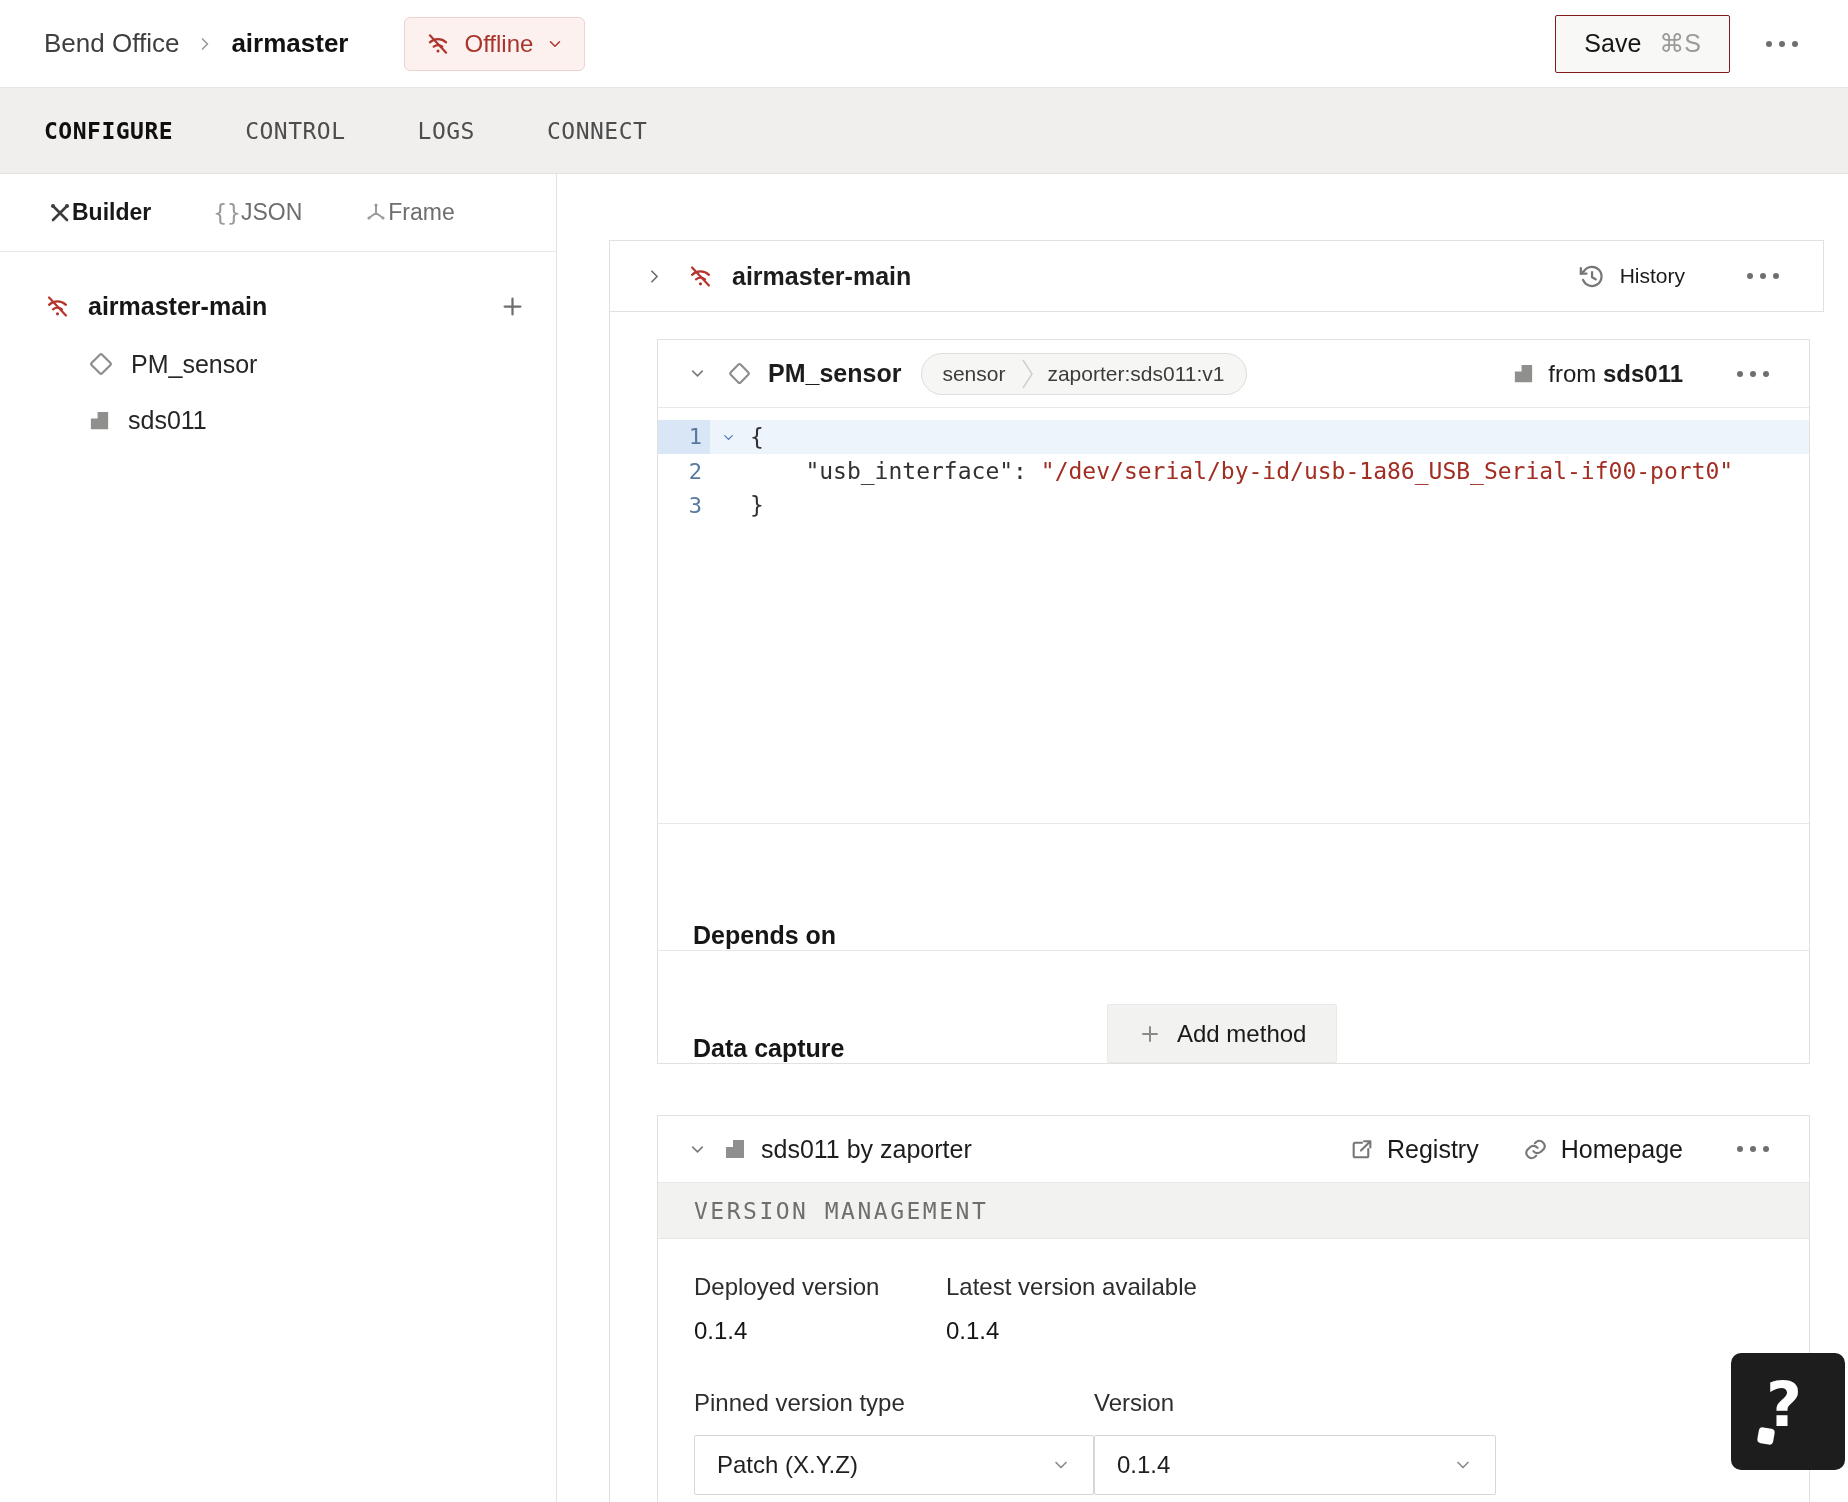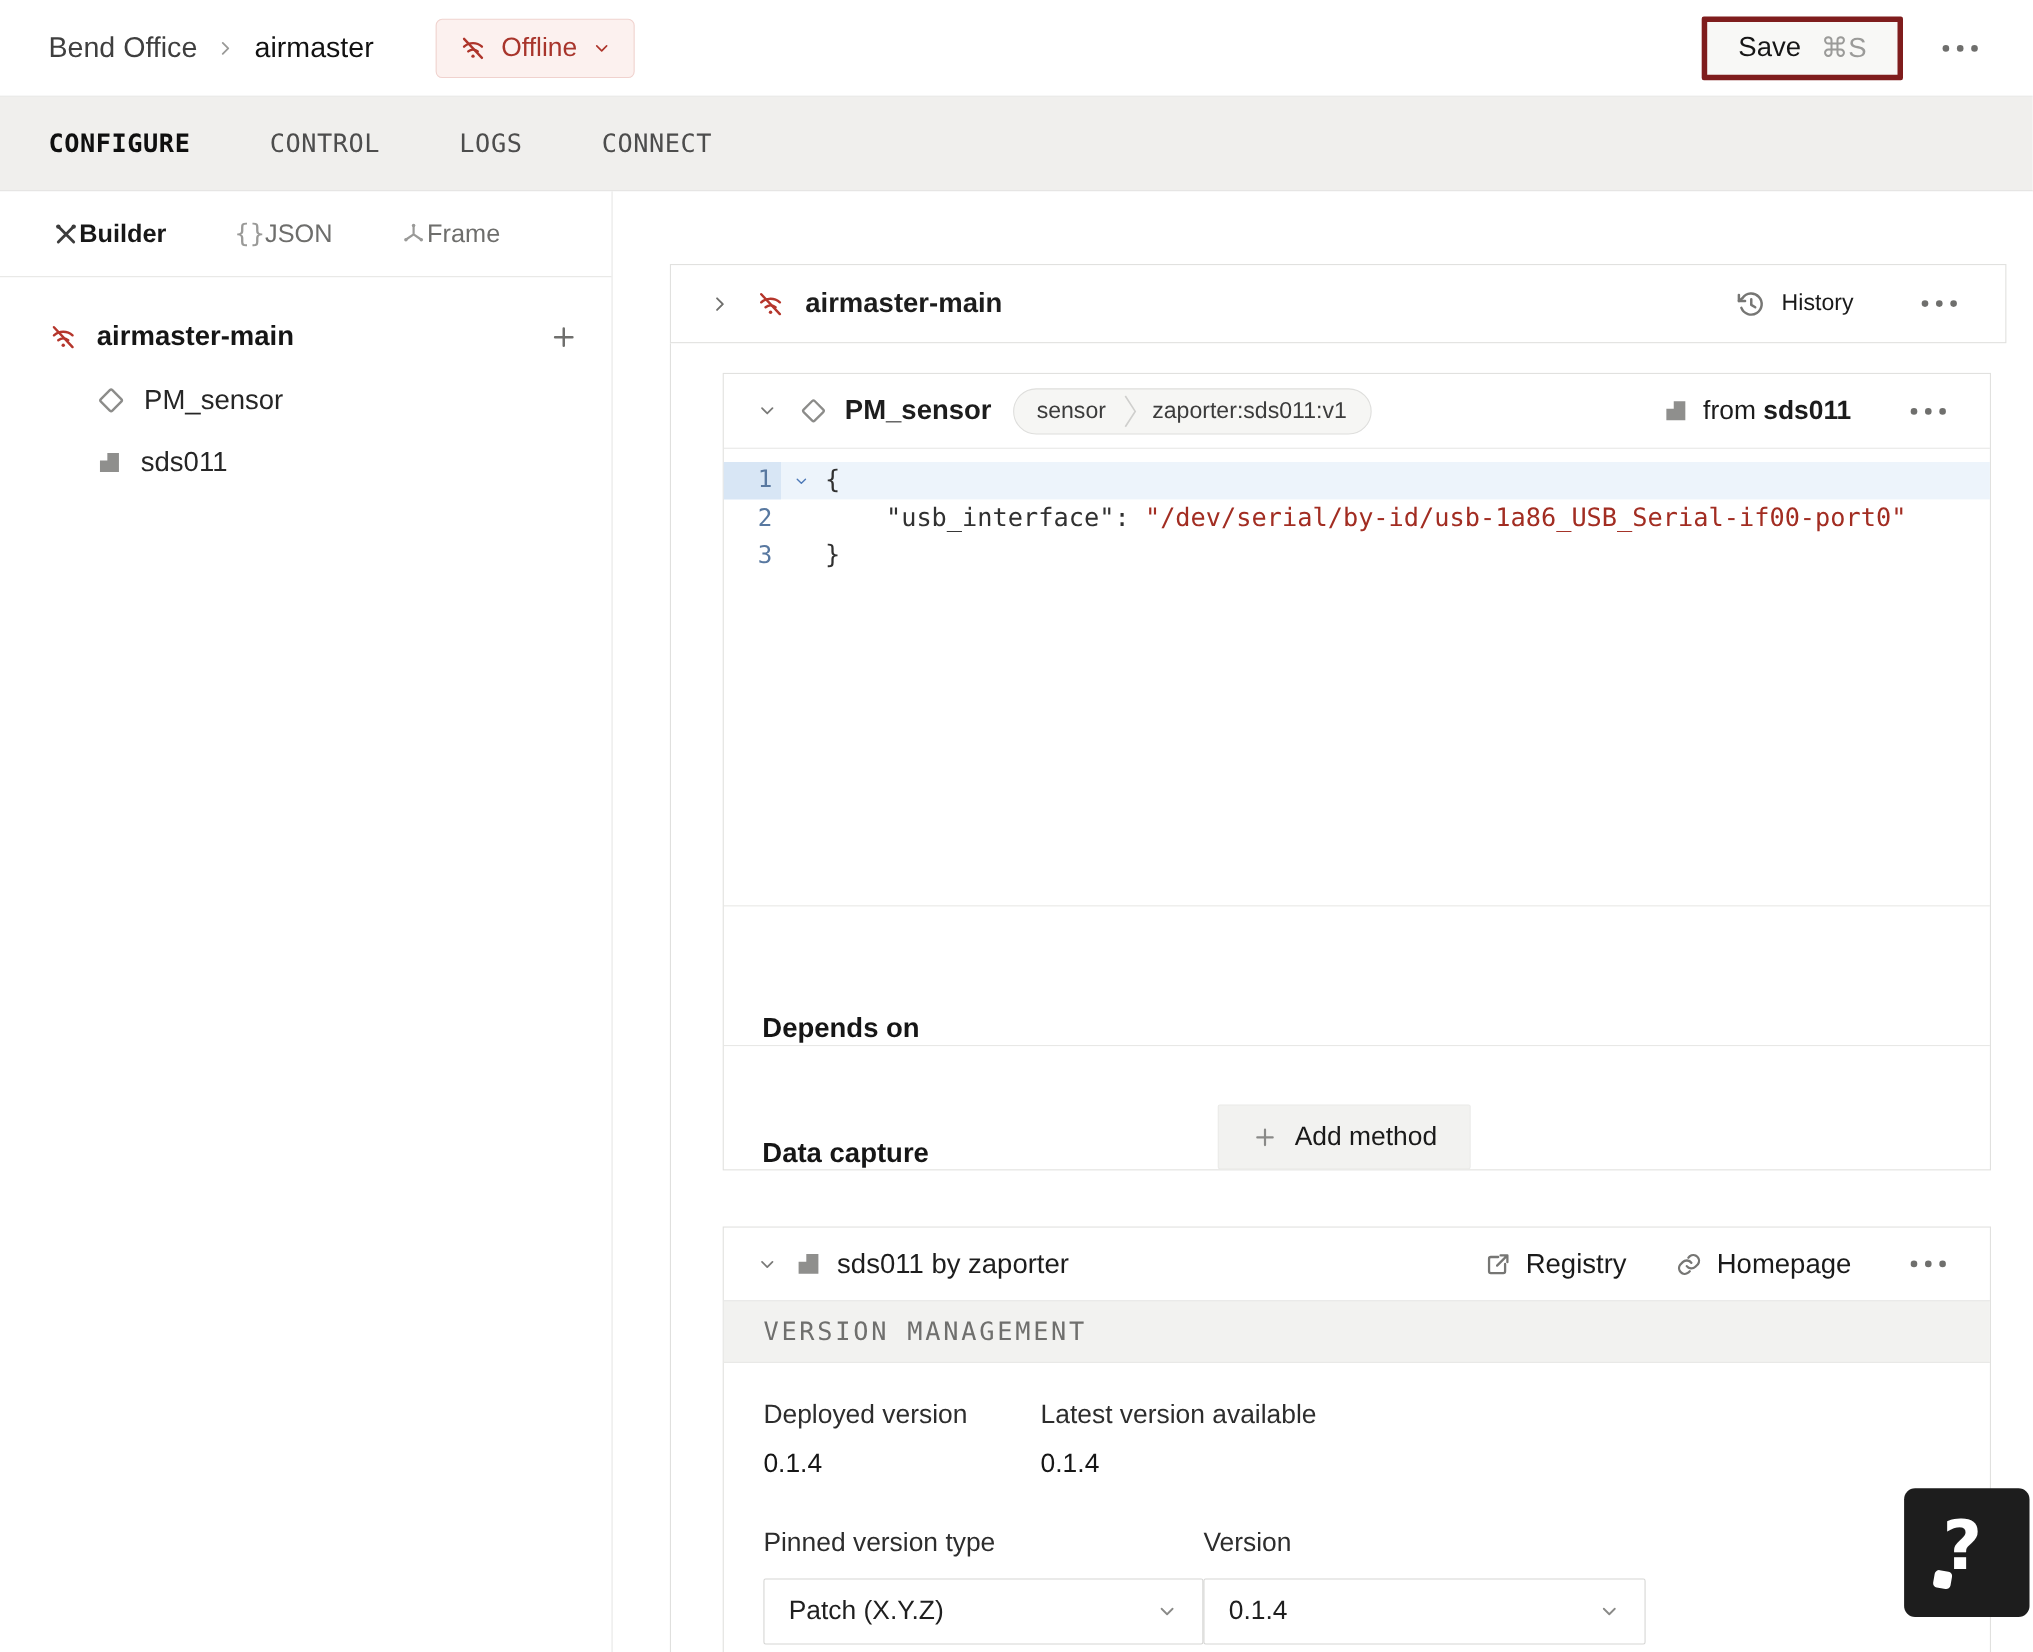--- a/index.html
+++ b/index.html
@@ -5,27 +5,27 @@
   * { margin:0; padding:0; box-sizing:border-box; }
   html,body { width:1848px; height:1502px; background:#fff; overflow:hidden;
     font-family:"Liberation Sans", sans-serif; color:#1d1d1d; }
   .app { position:relative; width:1848px; height:1502px; }
 
   
   .topbar { height:88px; display:flex; align-items:center; padding:0 40px 0 44px;
     border-bottom:1px solid #e5e5e3; background:#fff; }
   .crumb-loc { font-size:26px; color:#3f3f3f; }
   .crumb-sep { color:#9a9a98; margin:0 16px; display:flex; }
-  .crumb-machine { font-size:26px; font-weight:normal; color:#121212; }
+  .crumb-machine { font-size:26px; font-weight:bold; color:#121212; }
   .chip { margin-left:56px; display:inline-flex; align-items:center; gap:13px;
     height:54px; padding:0 20px; border-radius:6px; background:#fcf1ef;
     border:1px solid #f0d2ce; color:#a8352c; font-size:24px; cursor:pointer; }
   .chip .ic { color:#ae352b; }
   .save-btn { margin-left:auto; display:flex; align-items:center; gap:18px;
-    height:58px; padding:0 28px; background:#f8f8f6; border:5px solid #7f1d1d;
+    height:58px; padding:0 28px; background:#f8f8f6; border:1px solid #7f1d1d;
     border-radius:2px; font-size:25px; color:#161616; cursor:pointer; }
   .save-btn .kbd { color:#9b9b99; }
   .dots { display:flex; gap:7px; align-items:center; cursor:pointer; padding:10px; }
   .dots i { width:6px; height:6px; border-radius:50%; background:#6f6f6d; }
   .topbar .dots { margin-left:26px; }
 
   
   .tabbar { height:86px; background:#f0efed; display:flex; align-items:center;
     padding-left:44px; gap:72px; border-bottom:1px solid #e2e2e0;
     font-family:"DejaVu Sans Mono", monospace; font-size:23px; color:#4d4d4d; }

